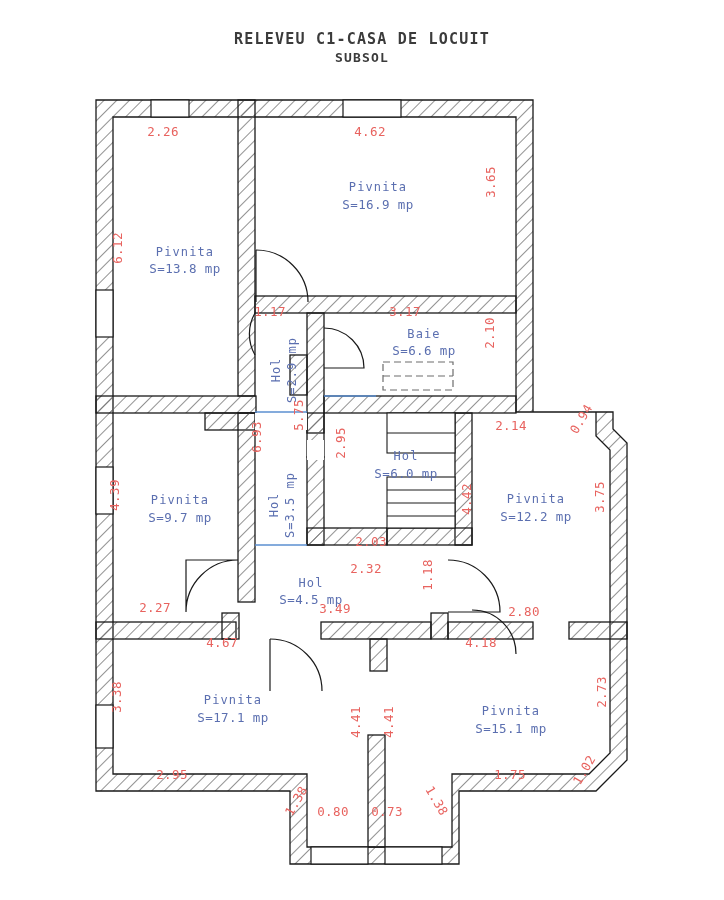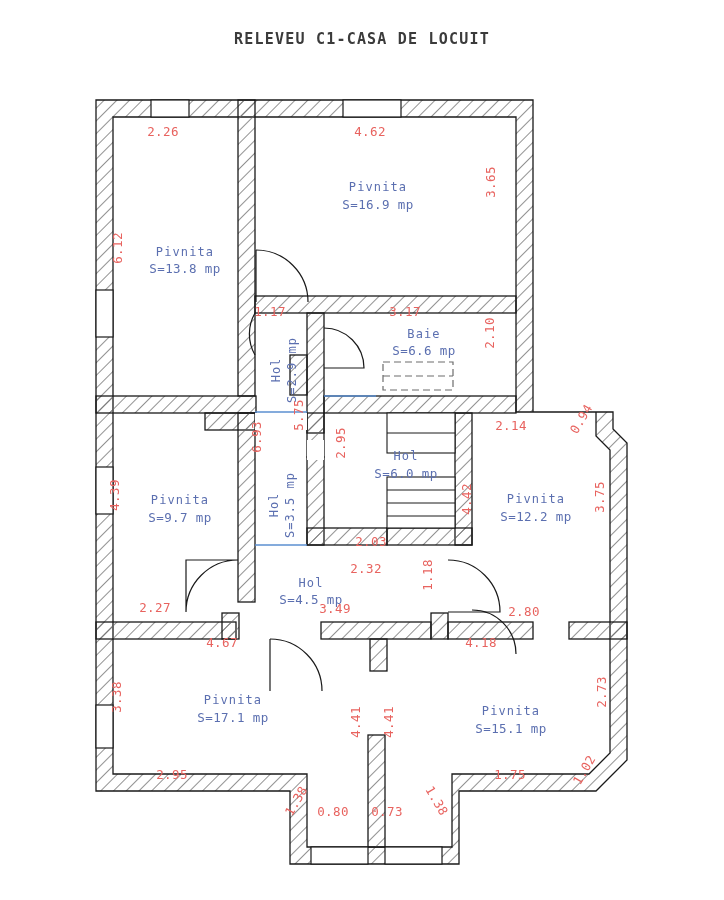--- a/index.html
+++ b/index.html
@@ -80,20 +80,21 @@
     text-anchor: middle;
   }
 </style>
 </head>
 <body>
 
 <div id="sheet">
 
   <div class="title-block">
     <div class="title-line1">RELEVEU C1-CASA DE LOCUIT</div>
+    <div class="title-line2">SUBSOL</div>
   </div>
 
   <svg id="plan" viewBox="0 0 724 900">
     <defs>
       <pattern id="hatch" width="9" height="9" patternTransform="rotate(45)" patternUnits="userSpaceOnUse">
         <line x1="0" y1="0" x2="0" y2="9" stroke="#6d6d6d" stroke-width="1.5"></line>
       </pattern>
     </defs>
 
     <g>

